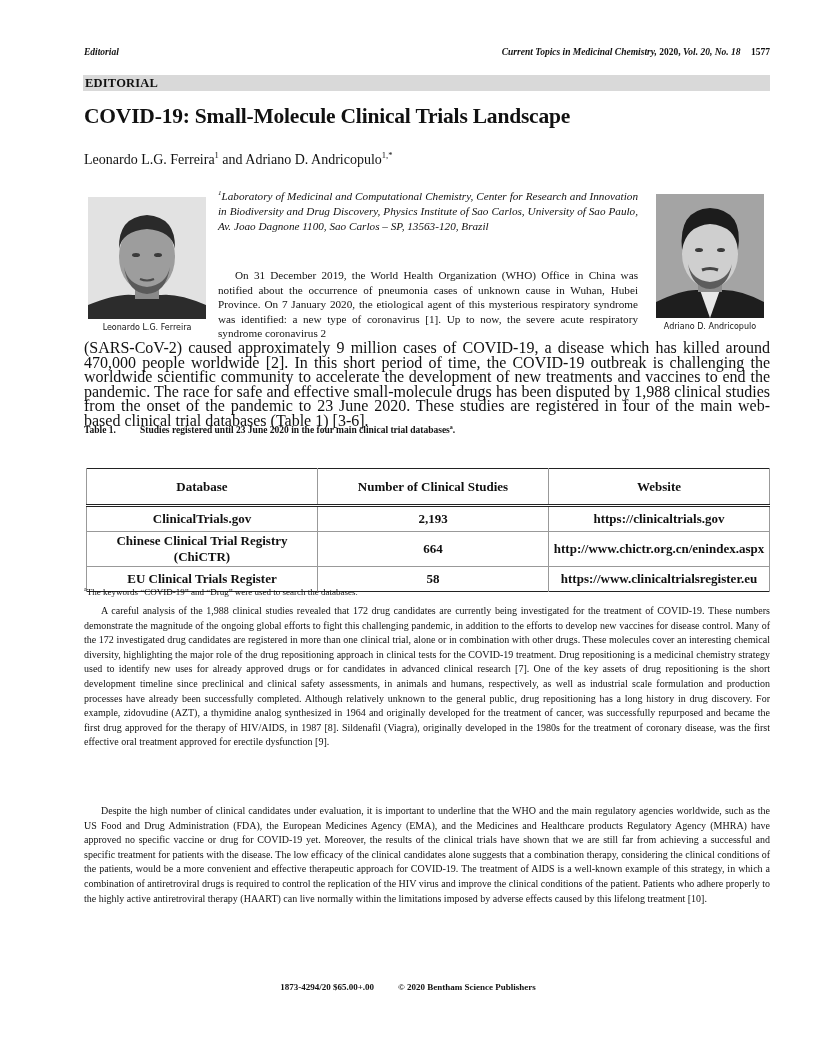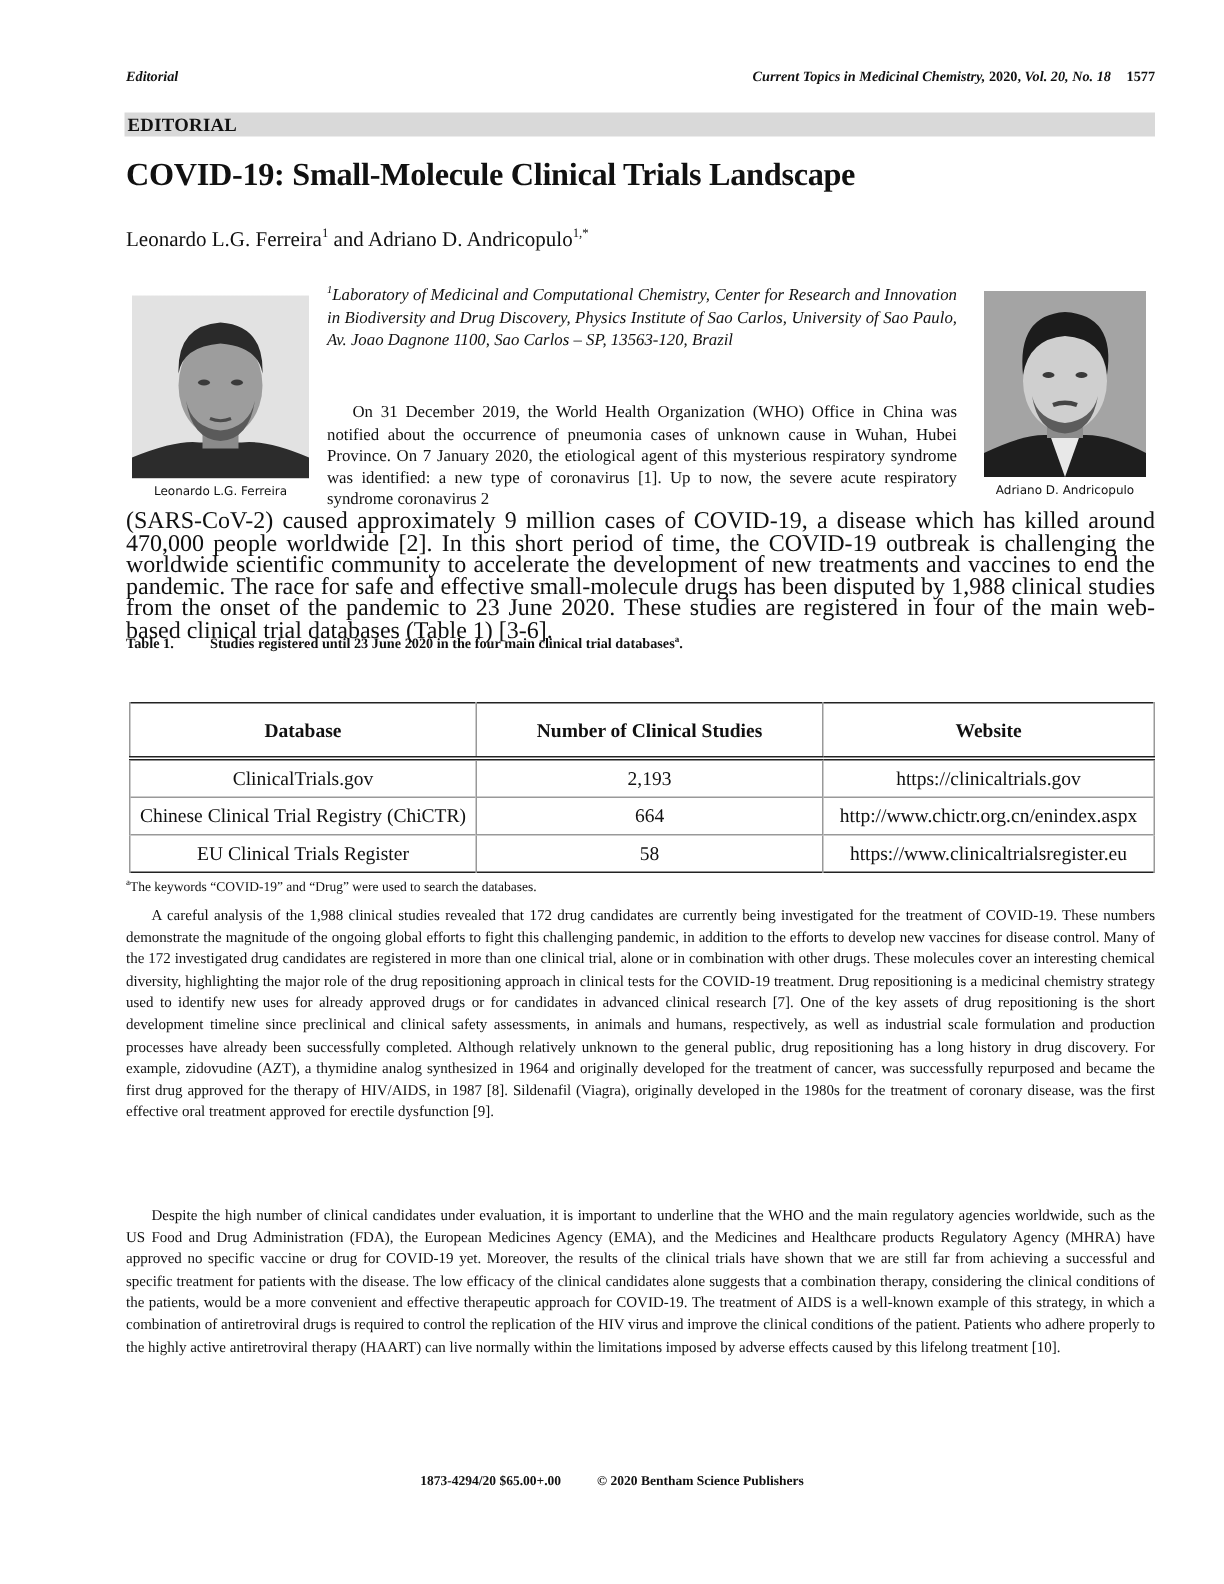--- a/index.html
+++ b/index.html
@@ -33,21 +33,21 @@
 
   .intro { left: 218px; top: 268px; width: 420px; font-size: 11.2px; line-height: 14.6px; text-align: justify; text-indent: 17px; }
   .intro-cont { left: 84px; top: 341px; width: 686px; font-size: 16px; line-height: 14.6px; text-align: justify; }
 
   .table-caption { left: 84px; top: 424px; font-size: 9.5px; font-weight: bold; }
   .table-caption .num { display: inline-block; width: 56px; }
   .table-caption sup { font-size: 6px; vertical-align: 4px; }
 
   table.data-table { position: absolute; left: 86px; top: 436px; width: 684px; border-collapse: collapse;
     border: 1.5px solid #222; font-size: 13px; margin-top: 32px; }
-  .data-table th, .data-table td { text-align: center; border-left: 1px solid #999; border-right: 1px solid #999; }
+  .data-table th, .data-table td { text-align: center; border-left: 1px solid #999; border-right: 1px solid #999; font-weight: bold; }
   .data-table th { height: 33px; font-weight: bold; border-bottom: 3px double #222; }
   .data-table td { height: 22px; border-top: 1px solid #999; }
   .data-table tr.first td { border-top: none; }
   .col1 { width: 228px; } .col2 { width: 228px; }
 
   .footnote { left: 84px; top: 586px; font-size: 9px; }
   .footnote sup { font-size: 6px; vertical-align: 4px; }
 
   .para { left: 84px; width: 686px; font-size: 10px; line-height: 14.6px; text-align: justify; text-indent: 17px; }
   .para1 { top: 604px; }

